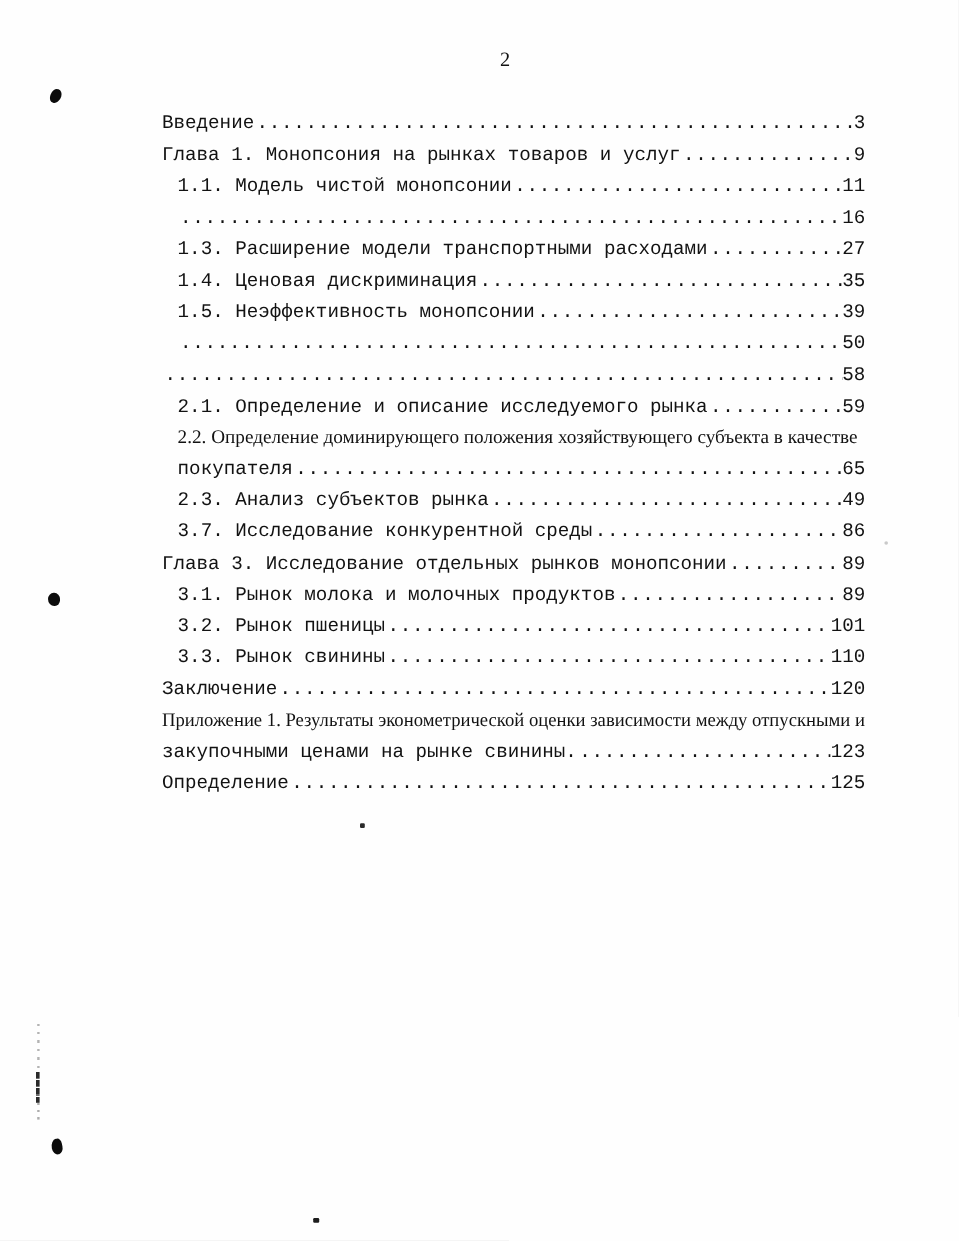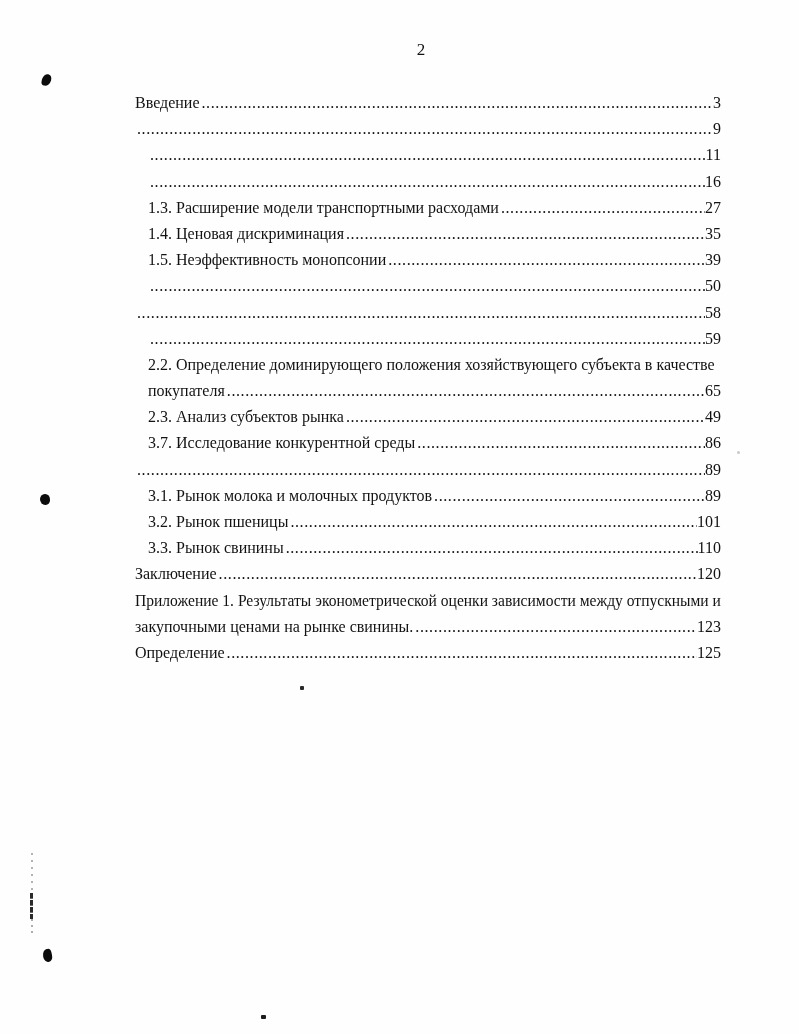--- a/index.html
+++ b/index.html
@@ -30,20 +30,21 @@
     font-size: 16px;
   }
   .toc-entry { }
   .toc-entry.ind1 { padding-left: 13px; }
   .entry-line {
     display: flex;
     align-items: baseline;
     height: 26.2px;
     line-height: 26.2px;
     overflow: hidden;
+    font-family: Liberation Mono, monospace;
   }
   .l1 {
     height: 26.2px;
     line-height: 26.2px;
     white-space: nowrap;
     overflow: visible;
   }
   .t  { flex: 0 0 auto; white-space: nowrap; }
   .dots {
     flex: 1 1 auto;
@@ -81,26 +82,28 @@
   <div class="toc" id="toc-entries">
       <div class="toc-entry">
         <div class="entry-line">
           <span class="t">Введение</span>
           <span class="dots">....................................................................................................................................................................................................................................................................</span>
           <span class="pg">3</span>
         </div>
       </div>
       <div class="toc-entry">
         <div class="entry-line">
+          <span class="t">Глава 1. Монопсония на рынках товаров и услуг</span>
           <span class="dots">....................................................................................................................................................................................................................................................................</span>
           <span class="pg">9</span>
         </div>
       </div>
       <div class="toc-entry ind1">
         <div class="entry-line">
+          <span class="t">1.1. Модель чистой монопсонии</span>
           <span class="dots">....................................................................................................................................................................................................................................................................</span>
           <span class="pg">11</span>
         </div>
       </div>
       <div class="toc-entry ind1">
         <div class="entry-line">
           <span class="dots">....................................................................................................................................................................................................................................................................</span>
           <span class="pg">16</span>
         </div>
       </div>
@@ -132,20 +135,21 @@
         </div>
       </div>
       <div class="toc-entry">
         <div class="entry-line">
           <span class="dots">....................................................................................................................................................................................................................................................................</span>
           <span class="pg">58</span>
         </div>
       </div>
       <div class="toc-entry ind1">
         <div class="entry-line">
+          <span class="t">2.1. Определение и описание исследуемого рынка</span>
           <span class="dots">....................................................................................................................................................................................................................................................................</span>
           <span class="pg">59</span>
         </div>
       </div>
       <div class="toc-entry ind1">
         <div class="l1 fit">2.2. Определение доминирующего положения хозяйствующего субъекта в качестве</div>
         <div class="entry-line">
           <span class="t">покупателя</span>
           <span class="dots">....................................................................................................................................................................................................................................................................</span>
           <span class="pg">65</span>
@@ -160,20 +164,21 @@
       </div>
       <div class="toc-entry ind1">
         <div class="entry-line">
           <span class="t">3.7. Исследование конкурентной среды</span>
           <span class="dots">....................................................................................................................................................................................................................................................................</span>
           <span class="pg">86</span>
         </div>
       </div>
       <div class="toc-entry">
         <div class="entry-line">
+          <span class="t">Глава 3. Исследование отдельных рынков монопсонии</span>
           <span class="dots">....................................................................................................................................................................................................................................................................</span>
           <span class="pg">89</span>
         </div>
       </div>
       <div class="toc-entry ind1">
         <div class="entry-line">
           <span class="t">3.1. Рынок молока и молочных продуктов</span>
           <span class="dots">....................................................................................................................................................................................................................................................................</span>
           <span class="pg">89</span>
         </div>

